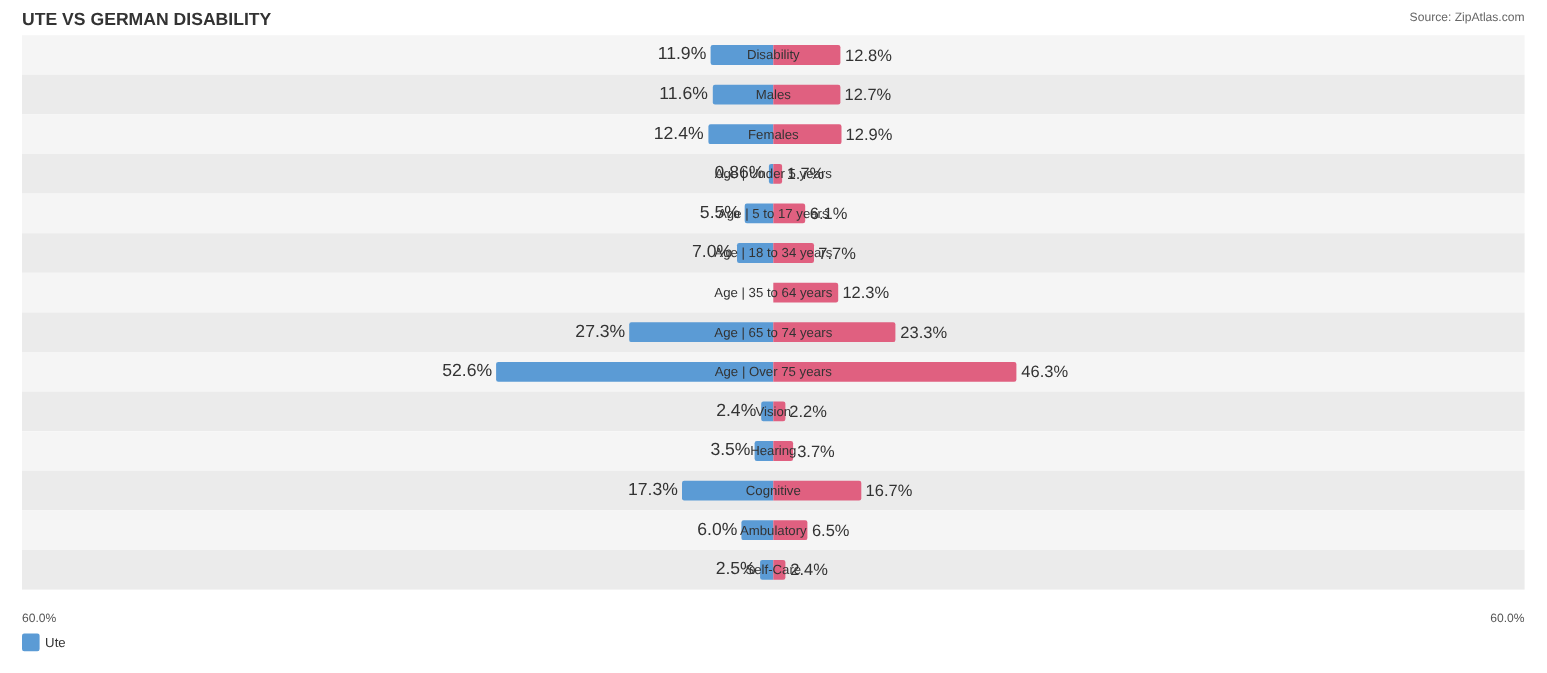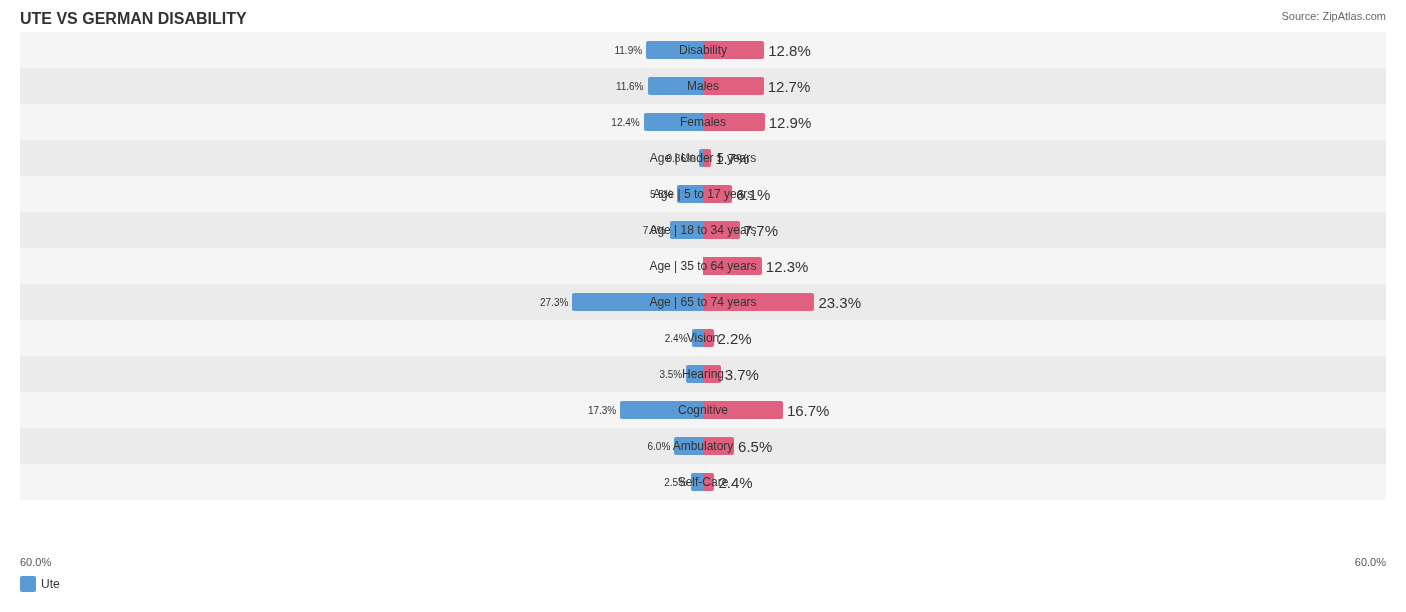--- a/index.html
+++ b/index.html
@@ -75,21 +75,21 @@
       display: flex;
       align-items: center;
       justify-content: flex-end;
     }
     .left-bar {
       background: #5b9bd5;
       height: 18px;
       border-radius: 2px 0 0 2px;
     }
     .left-value {
-      font-size: 10px;
+      font-size: 16px;
       color: #333;
       margin-right: 4px;
       white-space: nowrap;
     }
     
     .right-side {
       position: absolute;
       left: 50%;
       top: 0;
       height: 100%;
@@ -252,20 +252,33 @@
         <div class="center-label">Age | 65 to 74 years</div>
         <div class="right-side">
           <div class="right-bar" style="width:111.45166666666667px;"></div>
           <span class="right-value">23.3%</span>
         </div>
       </div>
     </div>
       <div class="row">
       <div class="bar-section">
         <div class="left-side">
+          <span class="left-value">52.6%</span>
+          <div class="left-bar" style="width:251.60333333333332px;"></div>
+        </div>
+        <div class="center-label">Age | Over 75 years</div>
+        <div class="right-side">
+          <div class="right-bar" style="width:221.4683333333333px;"></div>
+          <span class="right-value">46.3%</span>
+        </div>
+      </div>
+    </div>
+      <div class="row">
+      <div class="bar-section">
+        <div class="left-side">
           <span class="left-value">2.4%</span>
           <div class="left-bar" style="width:11.479999999999999px;"></div>
         </div>
         <div class="center-label">Vision</div>
         <div class="right-side">
           <div class="right-bar" style="width:10.523333333333333px;"></div>
           <span class="right-value">2.2%</span>
         </div>
       </div>
     </div>

